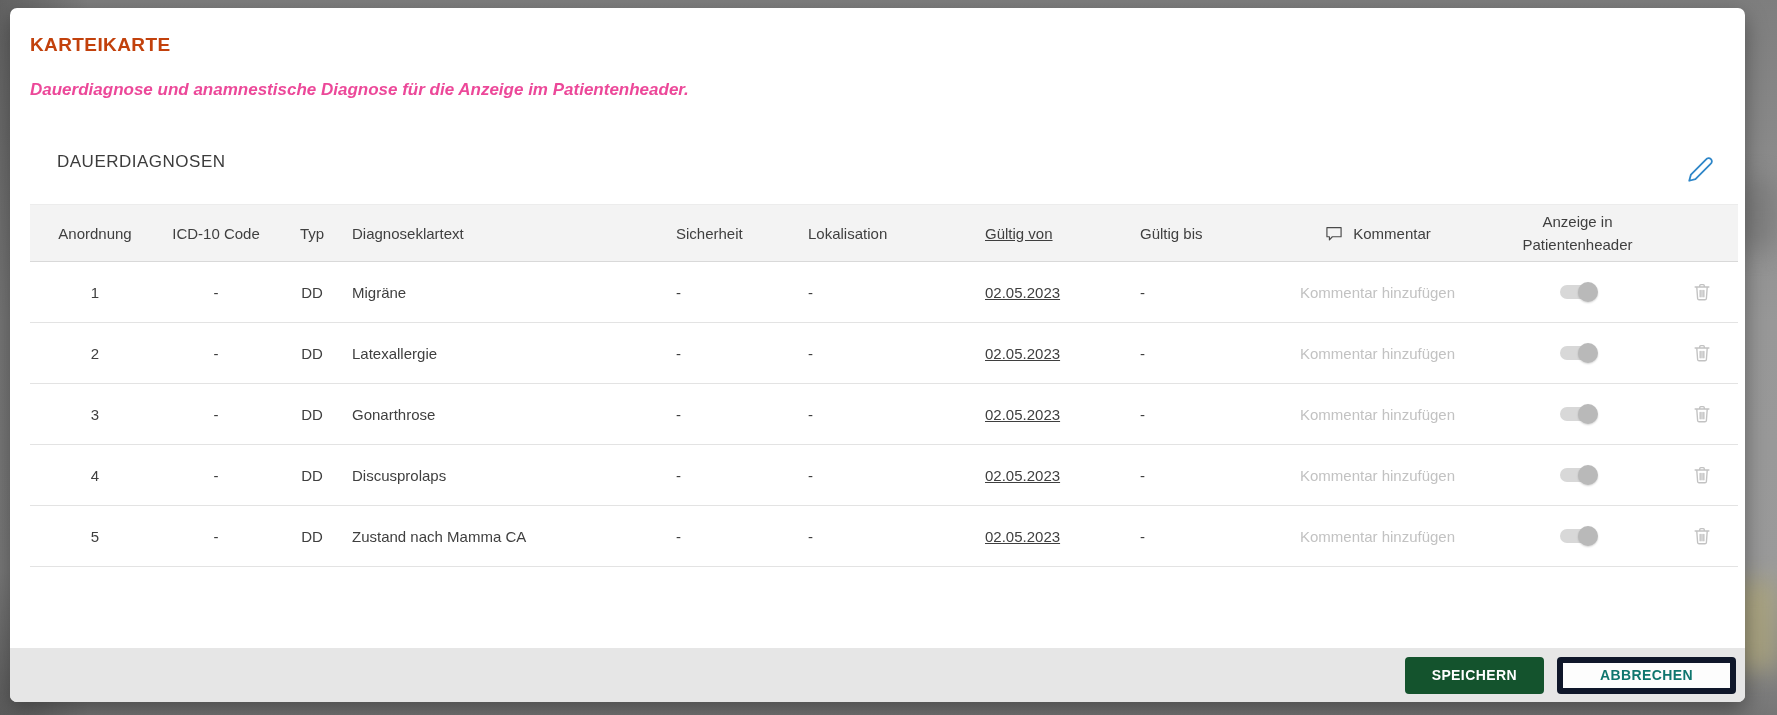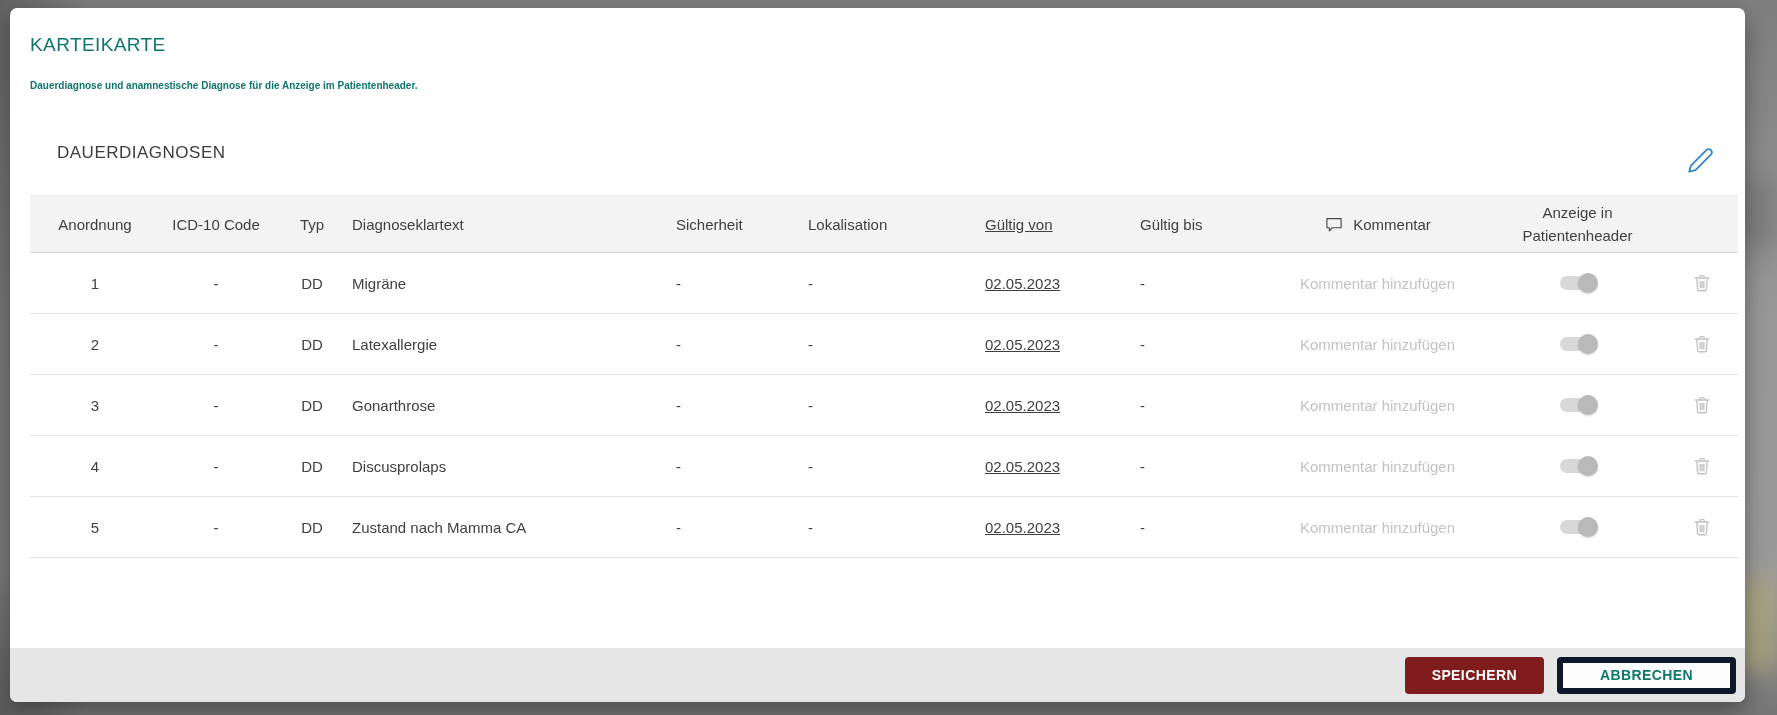--- a/index.html
+++ b/index.html
@@ -19,25 +19,25 @@
   .dialog {
     position: absolute; left: 10px; top: 8px;
     width: 1735px; height: 694px;
     background: #ffffff;
     border-radius: 7px;
     box-shadow: 0 8px 22px rgba(0,0,0,0.38);
   }
 
   .page-title {
     margin: 26px 0 0 20px;
-    font-size: 19px; font-weight: 400; letter-spacing: .4px; color: #0f766e;
+    font-size: 19px; font-weight: 700; letter-spacing: .4px; color: #c2410c;
   }
   .subtitle {
     margin: 24px 0 0 20px;
-    font-size: 10px; font-weight: 700; color: #0f766e;
+    font-size: 17px; font-weight: 700; color: #ec4899; font-style: italic;
   }
   .section-head {
     margin: 52px 28px 0 47px;
     display: flex; justify-content: space-between; align-items: flex-start;
   }
   .section-title { font-size: 17px; font-weight: 400; letter-spacing: .5px; color: #3c3c3c; }
   .edit-btn { width: 34px; height: 34px; display: flex; align-items: center; justify-content: center; cursor: pointer; background: none; border: none; }
 
   .table { margin: 16px 7px 0 20px; width: 1708px; font-size: 15px; }
   .thead {
@@ -71,21 +71,21 @@
 
   .trash-btn { background: none; border: none; cursor: pointer; display: flex; align-items: center; justify-content: center; width: 28px; height: 28px; }
 
   .footer {
     position: absolute; left: 0; bottom: 0; width: 100%; height: 54px;
     background: #e6e6e6; border-radius: 0 0 7px 7px;
     display: flex; align-items: center; justify-content: flex-end; gap: 13px;
     padding-right: 9px;
   }
   .btn { height: 37px; border-radius: 4px; font-family: "Liberation Sans", sans-serif; font-size: 14px; font-weight: 700; letter-spacing: .4px; cursor: pointer; }
-  .btn-save { background: #7f1d1d; color: #ffffff; border: none; padding: 0 27px; cursor: default; }
+  .btn-save { background: #14532d; color: #ffffff; border: none; padding: 0 27px; cursor: default; }
   .btn-cancel { background: #fdfdfd; color: #0f766e; border: 6px solid #0f172a; padding: 0 37px; }
 </style>
 </head>
 <body>
 
 <div class="bg-blob blob-dark"></div>
 <div class="bg-blob blob-yellow"></div>
 
 <div class="dialog">
 

